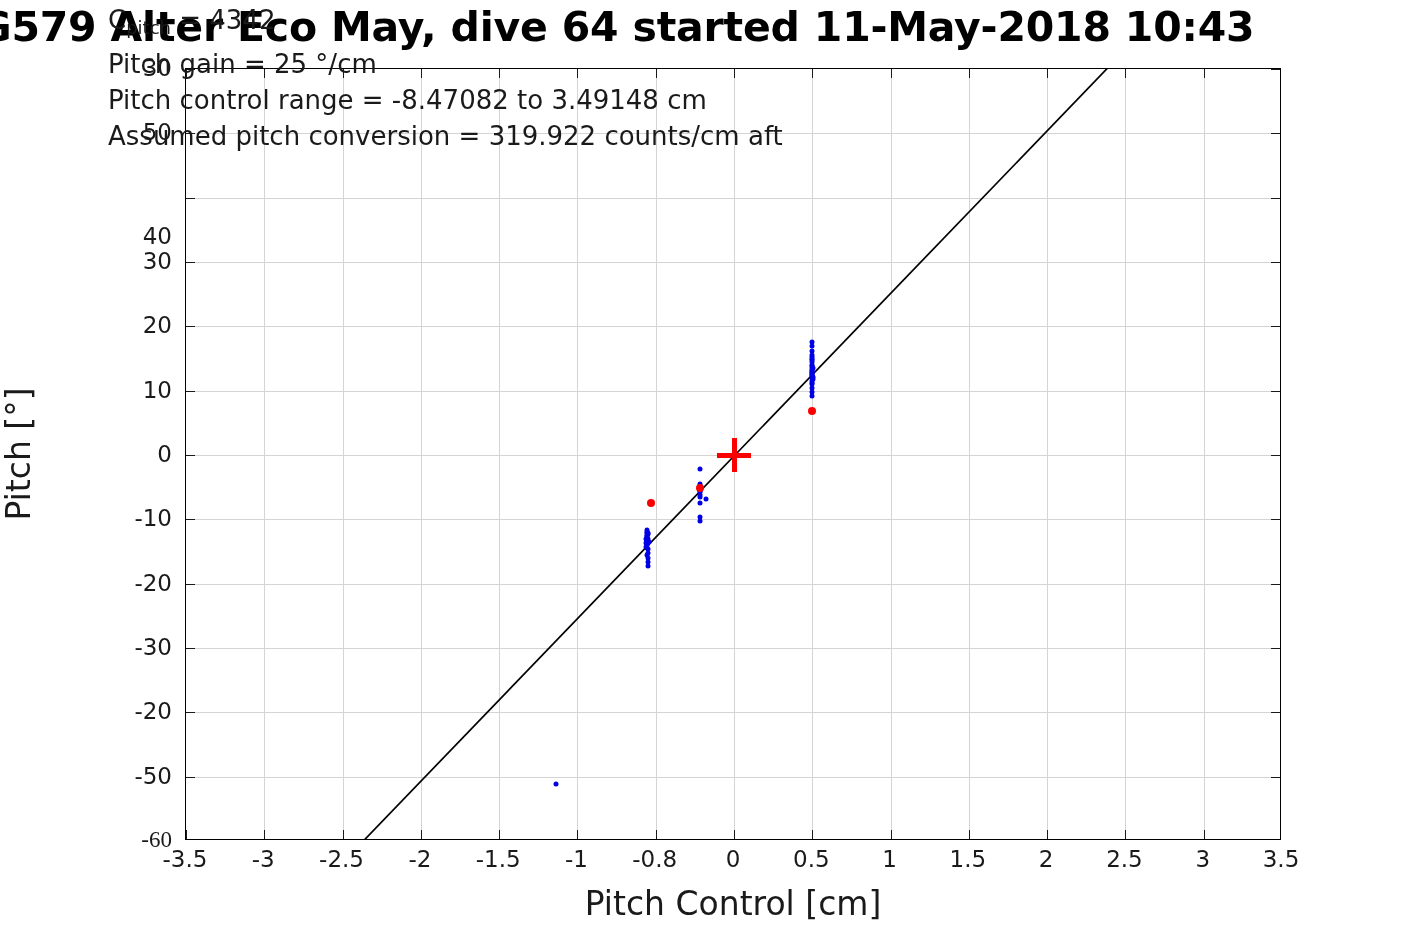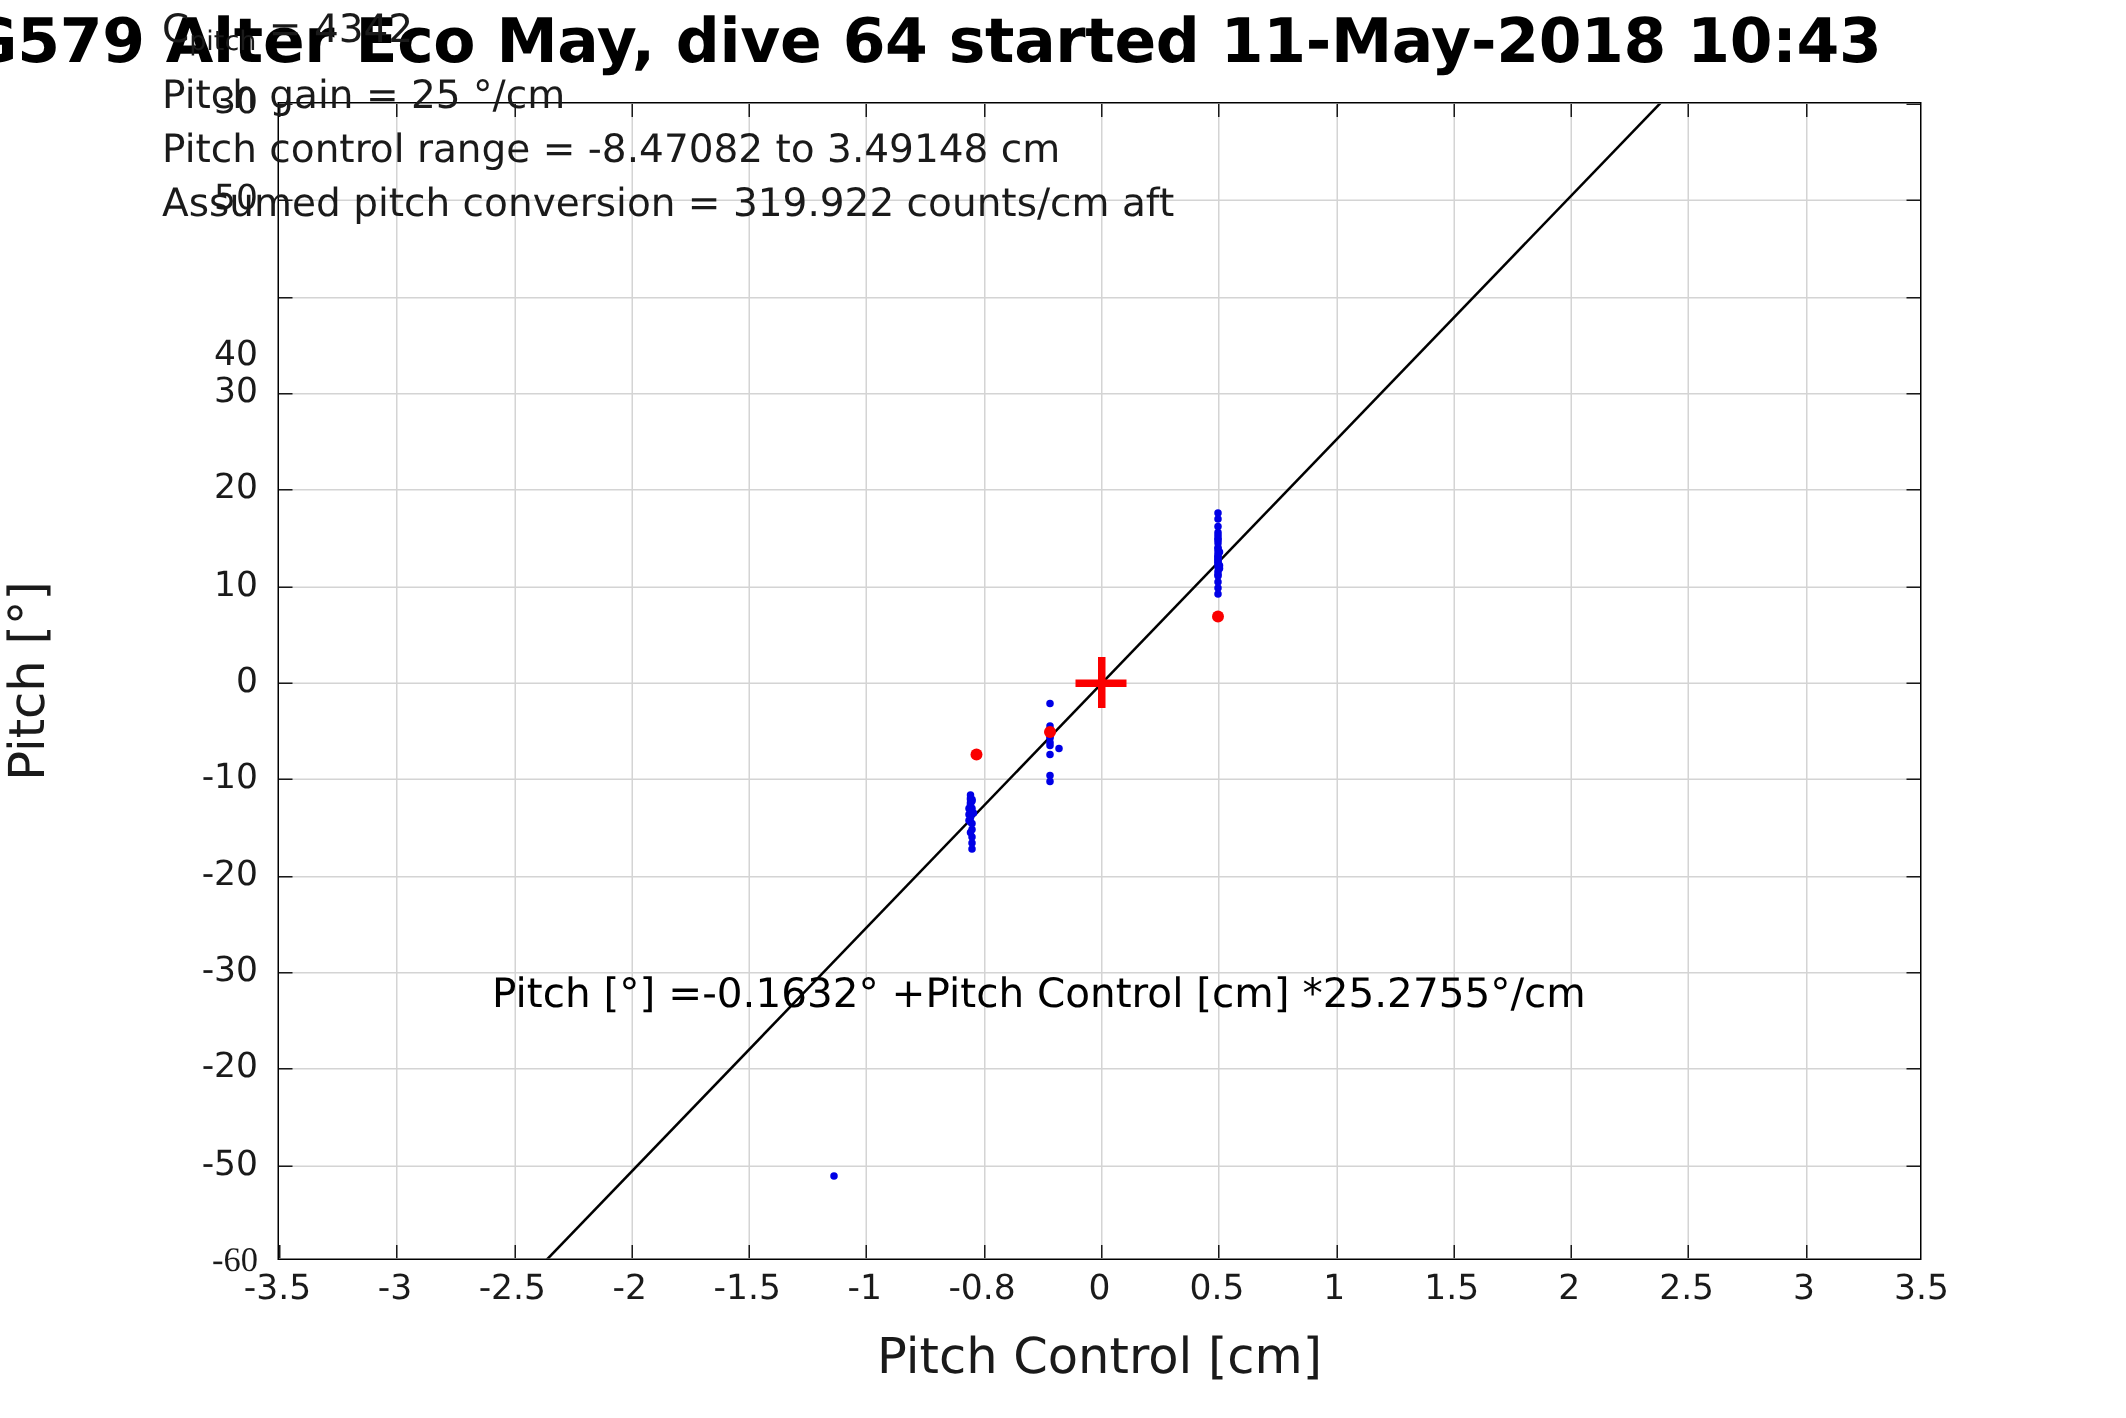--- a/index.html
+++ b/index.html
@@ -329,21 +329,20 @@
   <div id="xlabel-pos">Pitch Control [cm]</div>
   <div id="ylabel">Pitch [°]</div>
 
   <div id="annotation">
     <span class="line"><span>C</span><sub>pitch</sub><span> = 4342</span></span>
     <span class="line">Pitch gain = 25 °/cm</span>
     <span class="line">Pitch control range = -8.47082 to 3.49148 cm</span>
     <span class="line">Assumed pitch conversion = 319.922 counts/cm aft</span>
   </div>
 
-  <div id="fit-equation">Pitch [°] =-0.1632°  +Pitch Control [cm] *25.2755°/cm</div>
 
 <div class="xticklabel" style="left: 185px; top: 846px;">-3.5</div>
     <div class="xticklabel" style="left: 263.286px; top: 846px;">-3</div>
     <div class="xticklabel" style="left: 341.571px; top: 846px;">-2.5</div>
     <div class="xticklabel" style="left: 419.857px; top: 846px;">-2</div>
     <div class="xticklabel" style="left: 498.143px; top: 846px;">-1.5</div>
     <div class="xticklabel" style="left: 576.429px; top: 846px;">-1</div>
     <div class="xticklabel" style="left: 654.714px; top: 846px;">-0.8</div>
     <div class="xticklabel" style="left: 733px; top: 846px;">0</div>
     <div class="xticklabel" style="left: 811.286px; top: 846px;">0.5</div>

